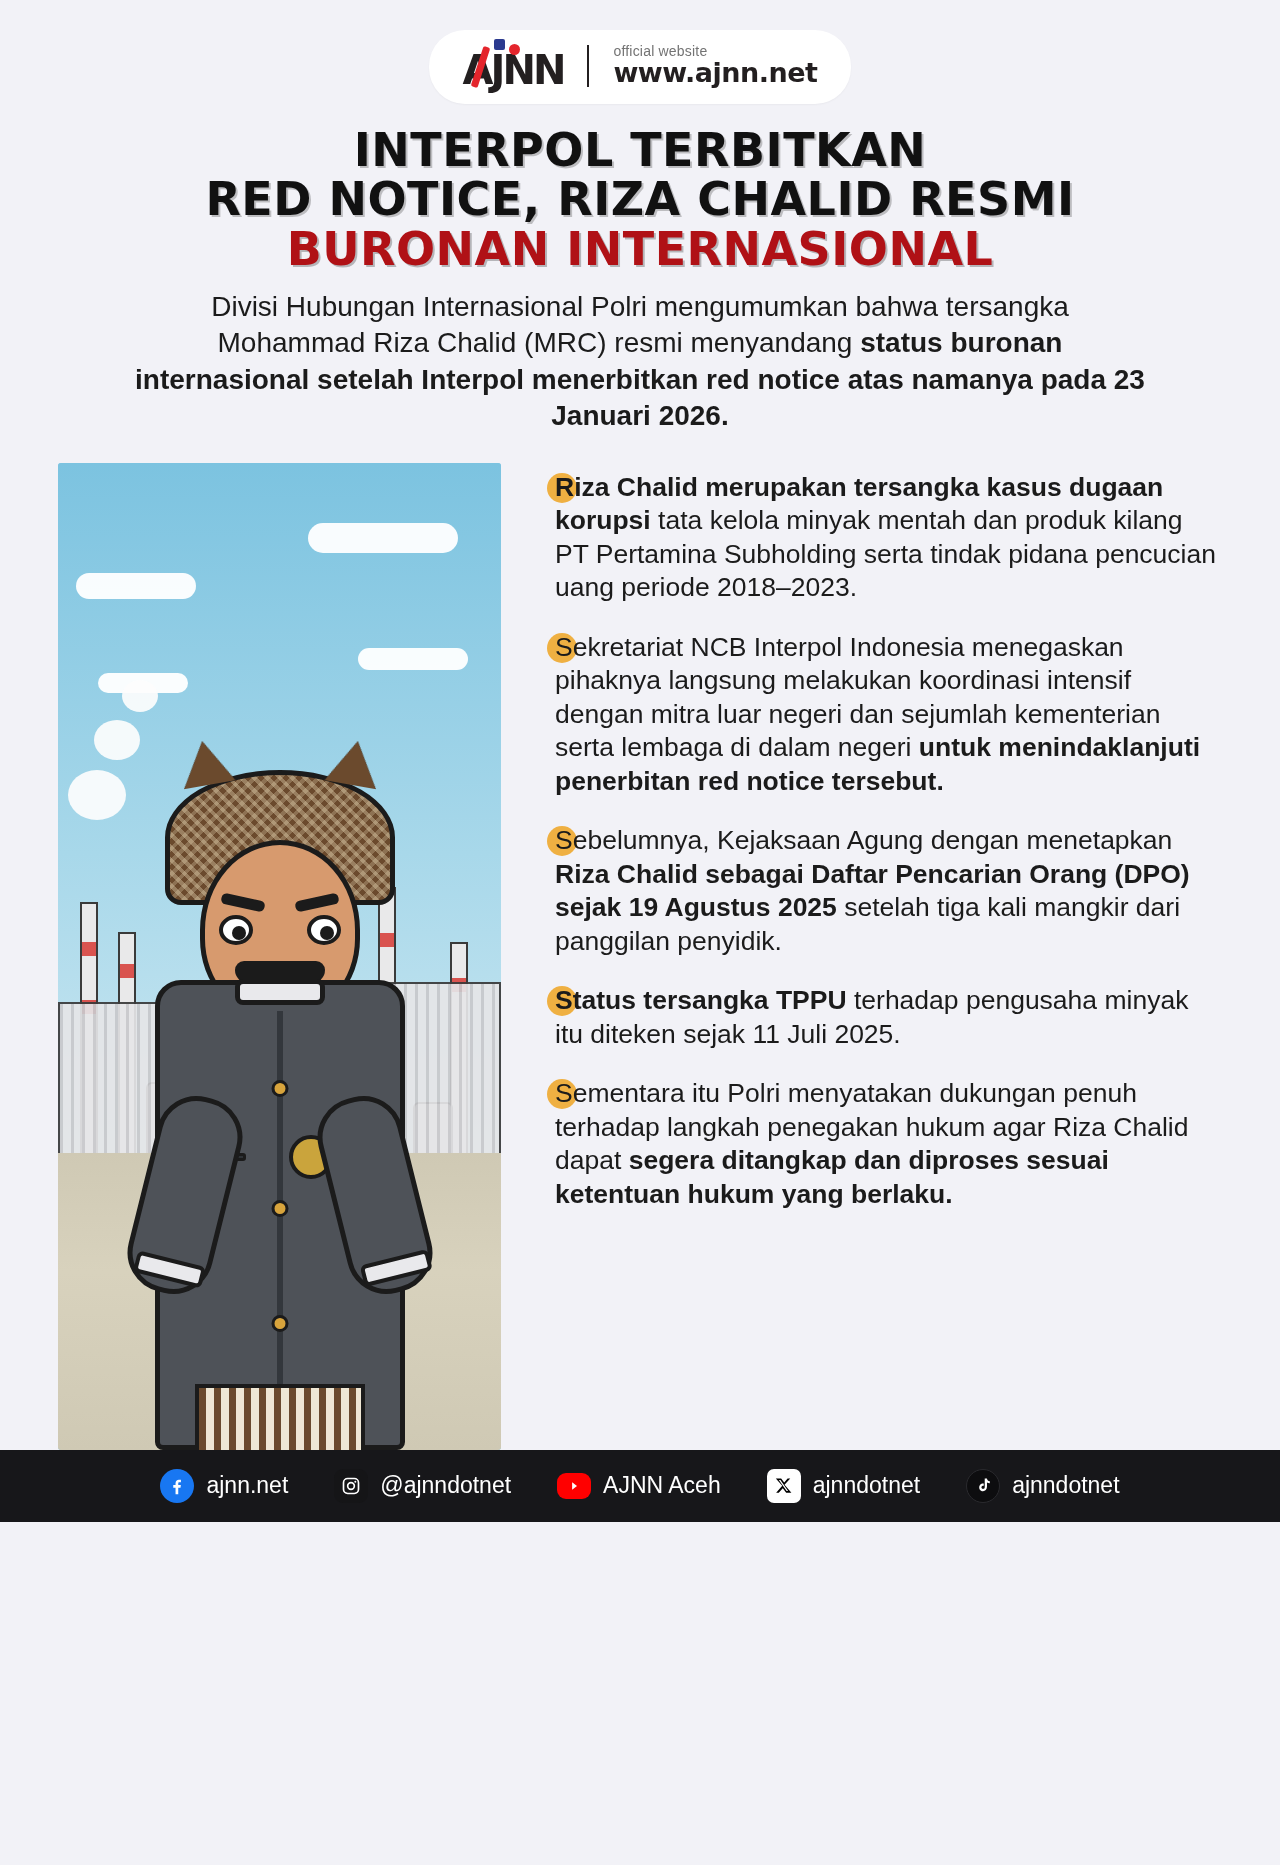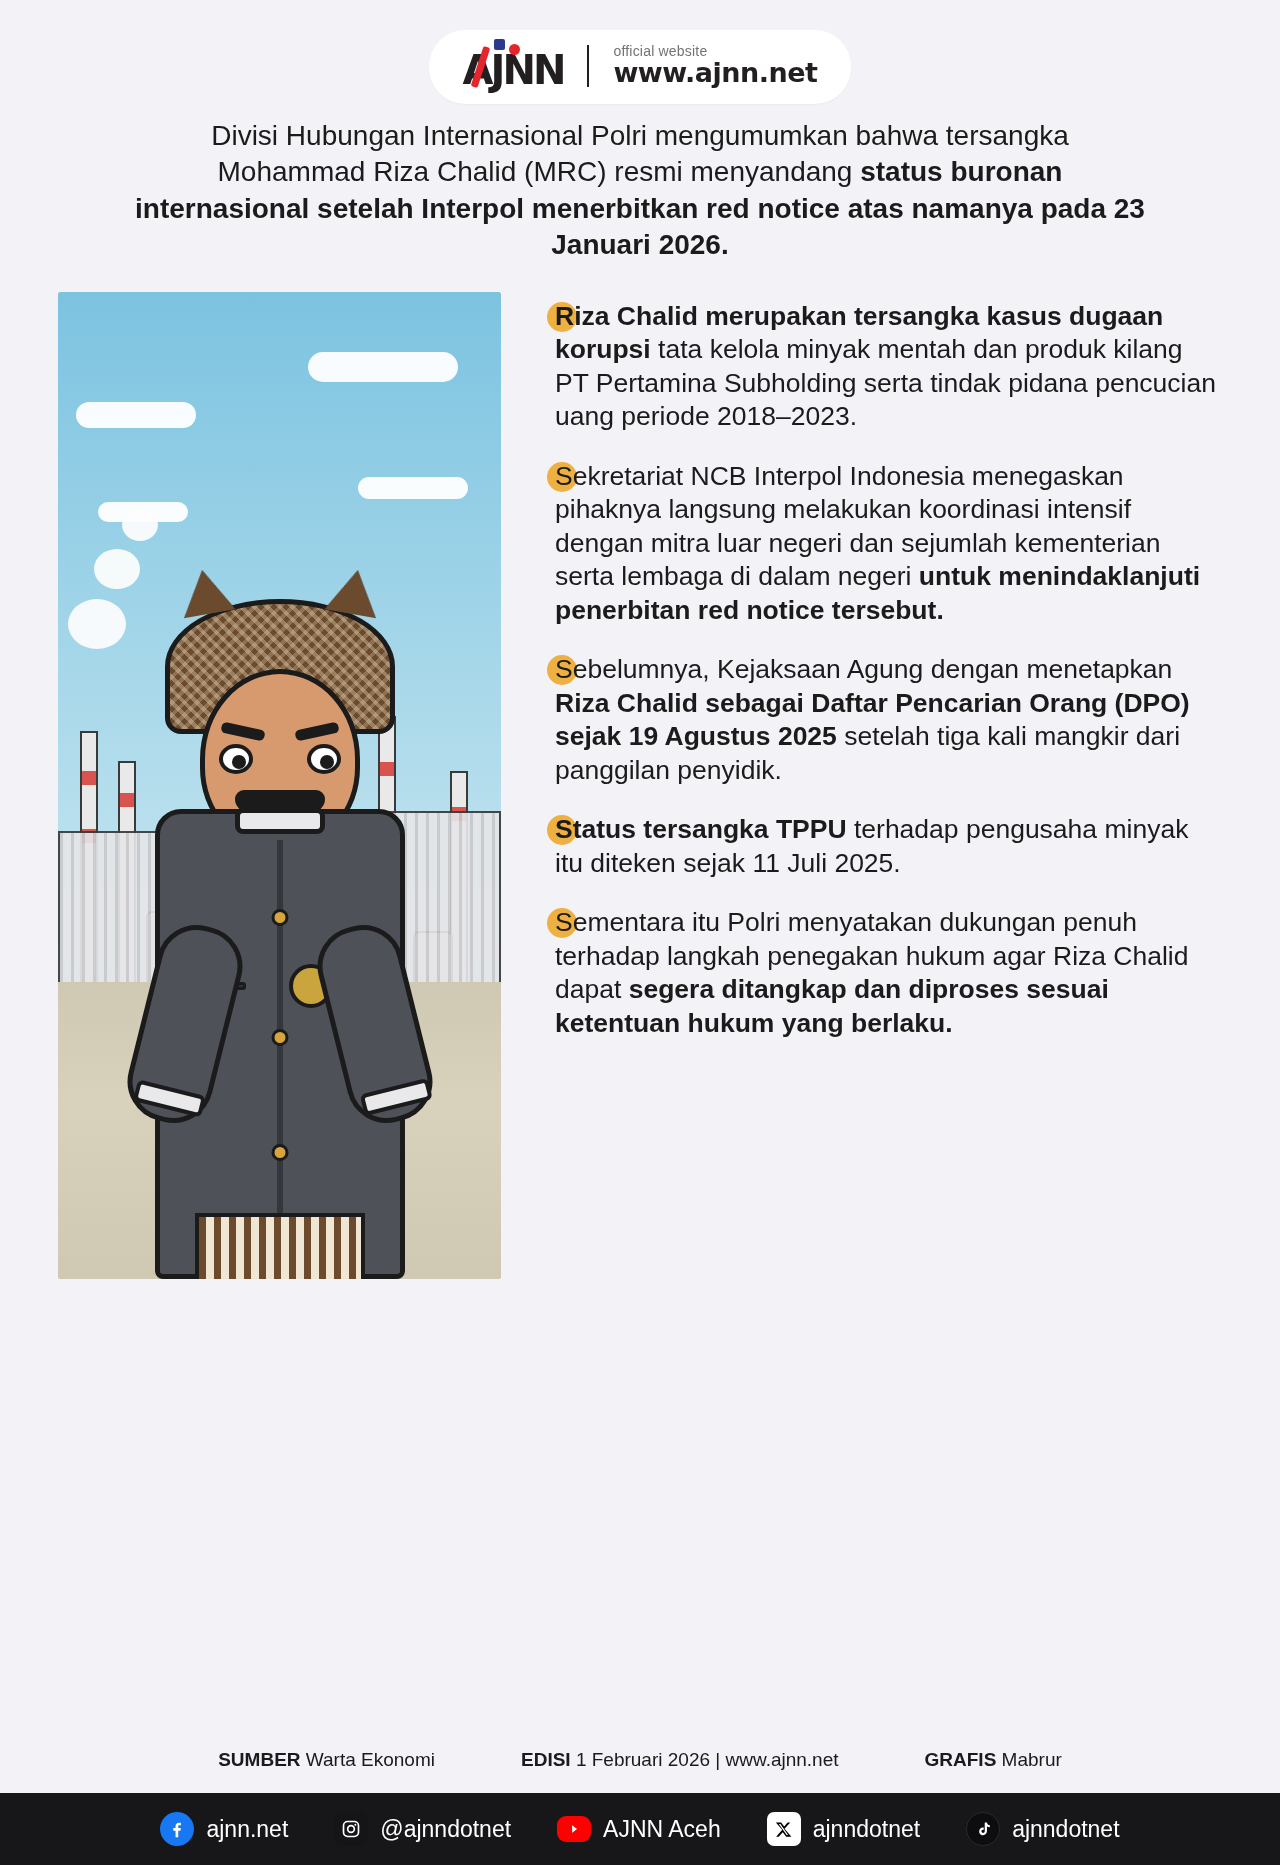--- a/index.html
+++ b/index.html
@@ -297,20 +297,25 @@
         <span>AJNN</span>
       </div>
       <div class="logo-divider"></div>
       <div class="logo-site">
         <div class="ow">official website</div>
         <div class="url">www.ajnn.net</div>
       </div>
     </div>
   </div>
 
+  <div class="headline">
+    <span class="l1">INTERPOL TERBITKAN</span>
+    <span class="l2">RED NOTICE, RIZA CHALID RESMI</span>
+    <span class="l3">BURONAN INTERNASIONAL</span>
+  </div>
 
   <div class="intro">
     <span>Divisi Hubungan Internasional Polri mengumumkan bahwa tersangka Mohammad Riza Chalid (MRC) resmi menyandang </span><b>status buronan internasional setelah Interpol menerbitkan red notice atas namanya pada 23 Januari 2026.</b>
   </div>
 
   <div class="body">
 
     <div class="illus">
       <div class="sky"></div>
       <div class="clouds">
@@ -403,25 +408,20 @@
 
 
       <div class="bullet">
         <span class="dot"></span>
         <span class="txt"><span>Sementara itu Polri menyatakan dukungan penuh terhadap langkah penegakan hukum agar Riza Chalid dapat </span><b>segera ditangkap dan diproses sesuai ketentuan hukum yang berlaku.</b><span></span></span>
       </div>
 
     </div>
   </div>
 
-  <div class="source-row">
-    <div><b>SUMBER</b> <span>Warta Ekonomi</span></div>
-    <div><b>EDISI</b> <span>1 Februari 2026 | www.ajnn.net</span></div>
-    <div><b>GRAFIS</b> <span>Mabrur</span></div>
-  </div>
 
   <div class="social-bar">
 
     <div class="social">
       <span class="si fb">
         <svg width="20" height="20" viewBox="0 0 24 24">
             <path fill="#fff" d="M13.5 22v-8h2.7l.4-3.1h-3.1V8.9c0-.9.25-1.5 1.55-1.5h1.65V4.6c-.29-.04-1.27-.12-2.41-.12-2.39 0-4.03 1.46-4.03 4.14v2.28H7.5V14h2.76v8z"></path>
           </svg>
       </span>
       <span>ajnn.net</span>

